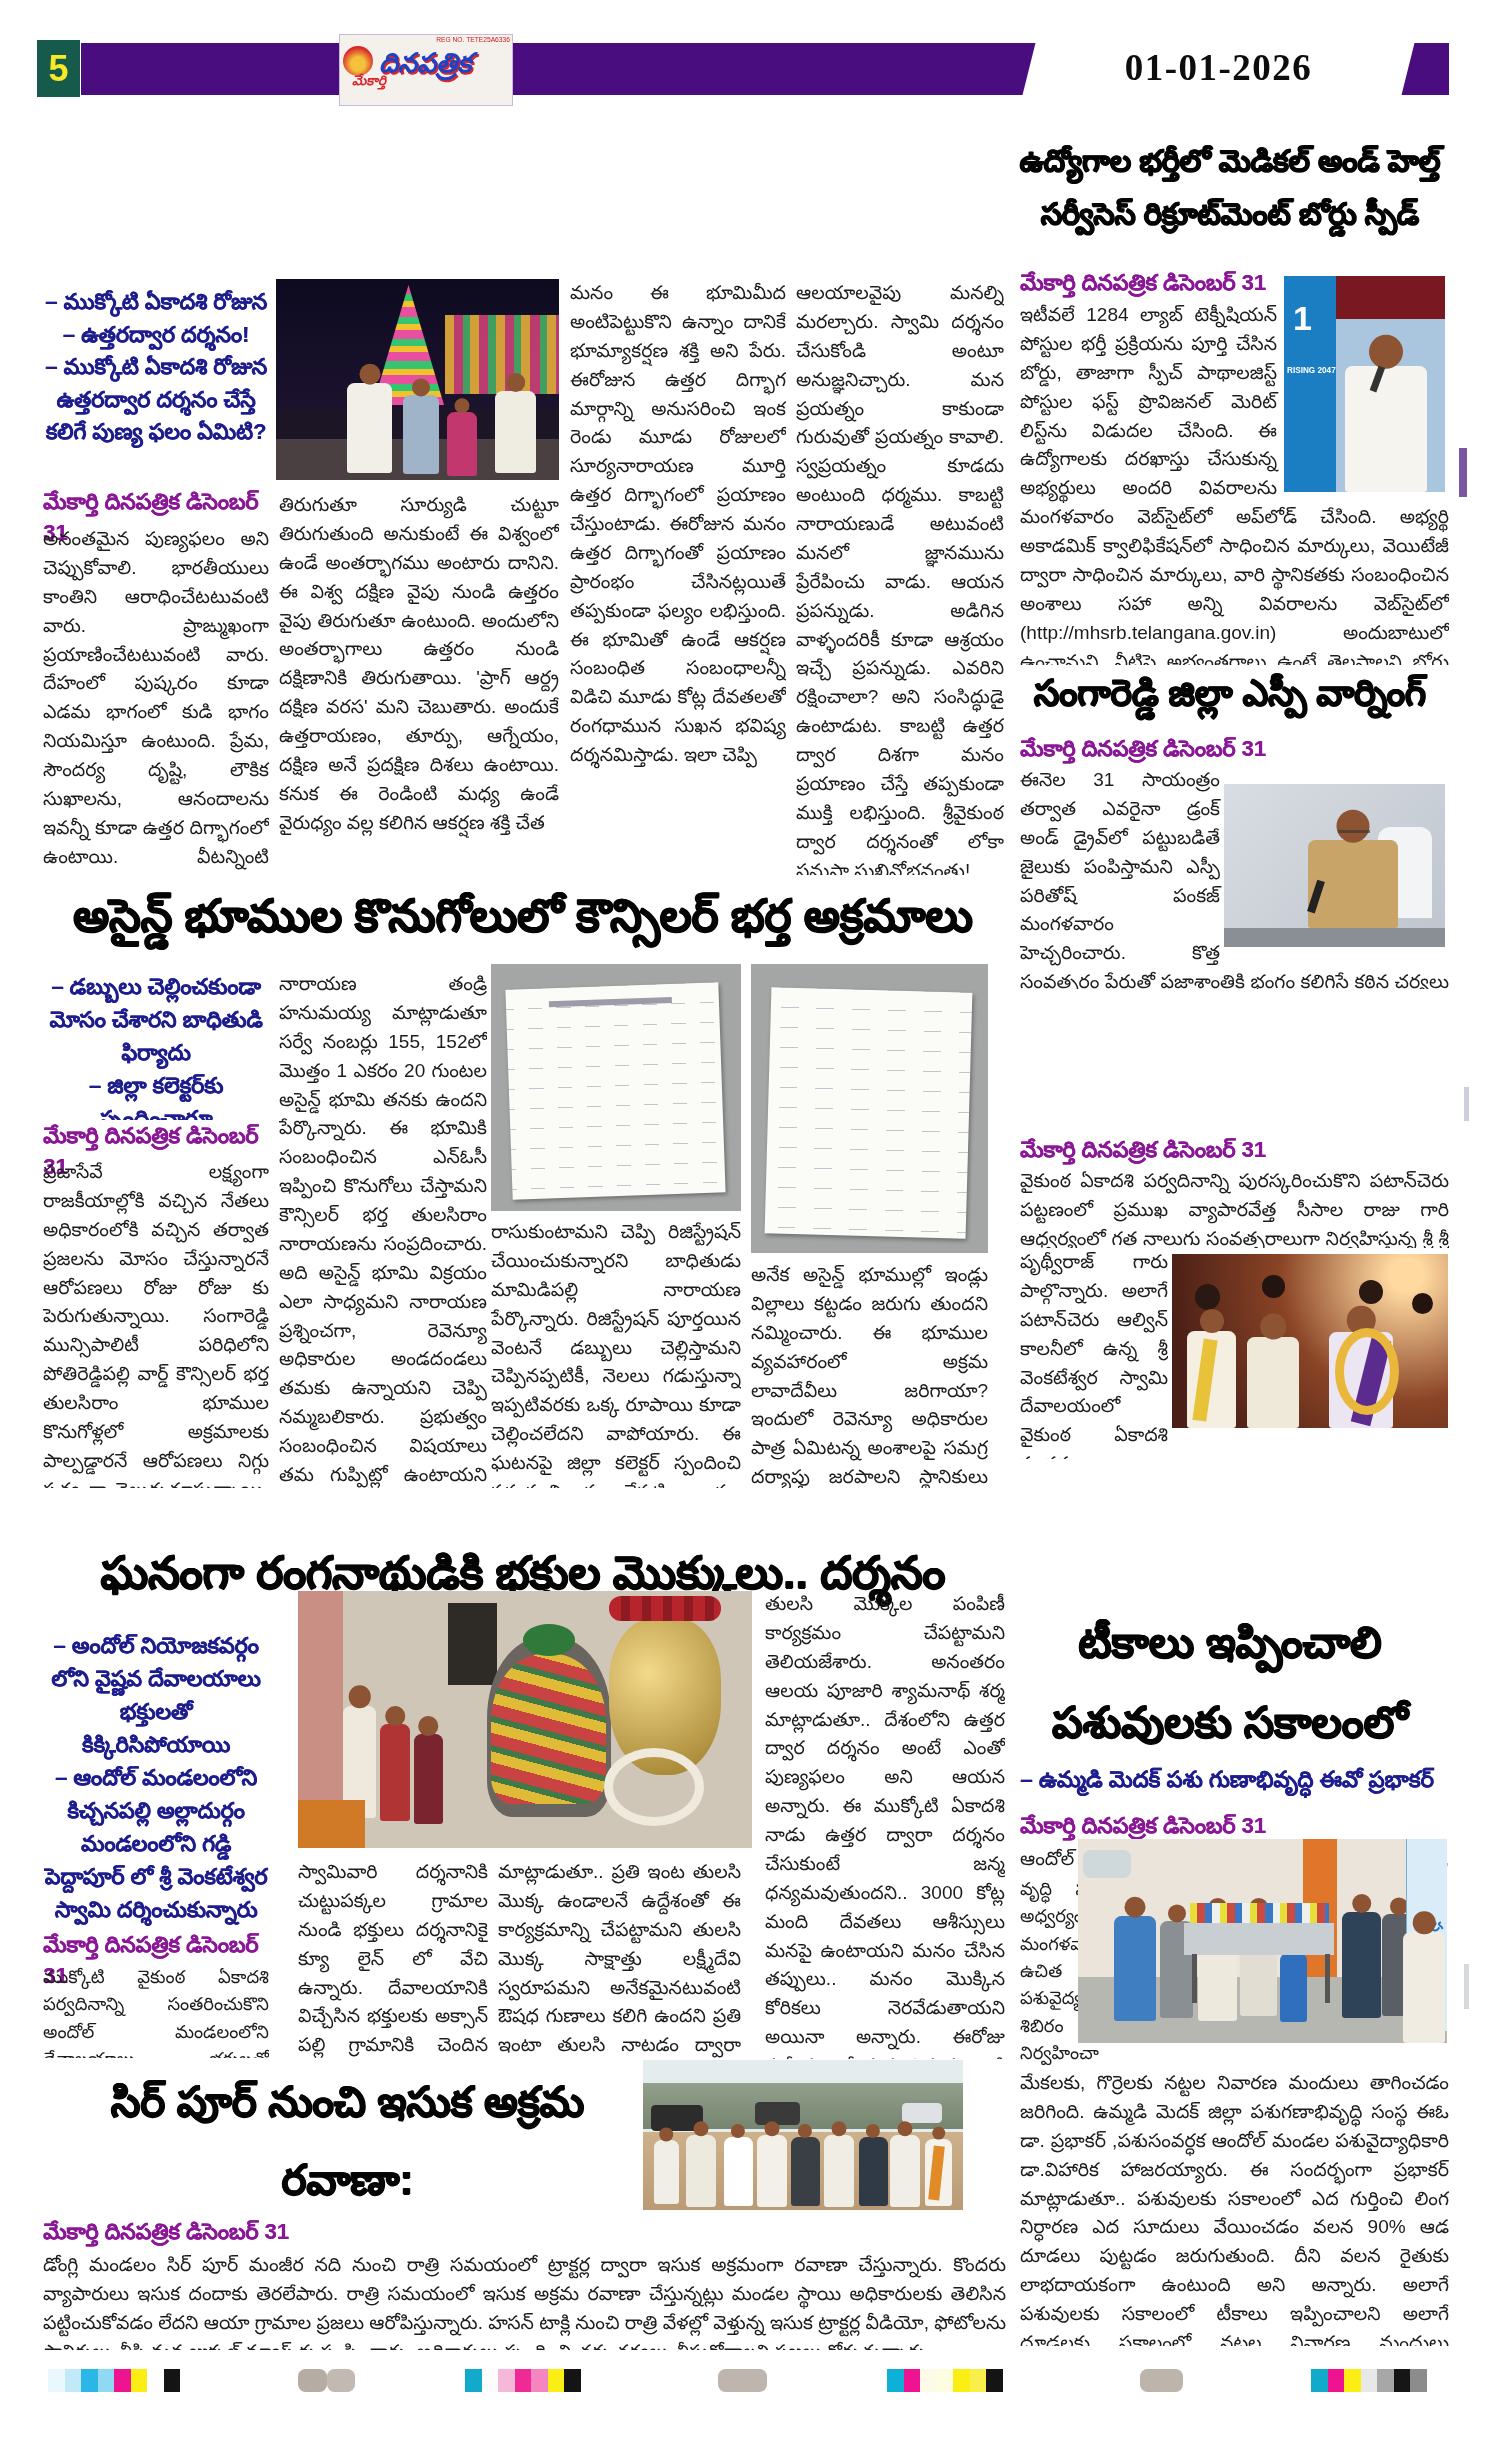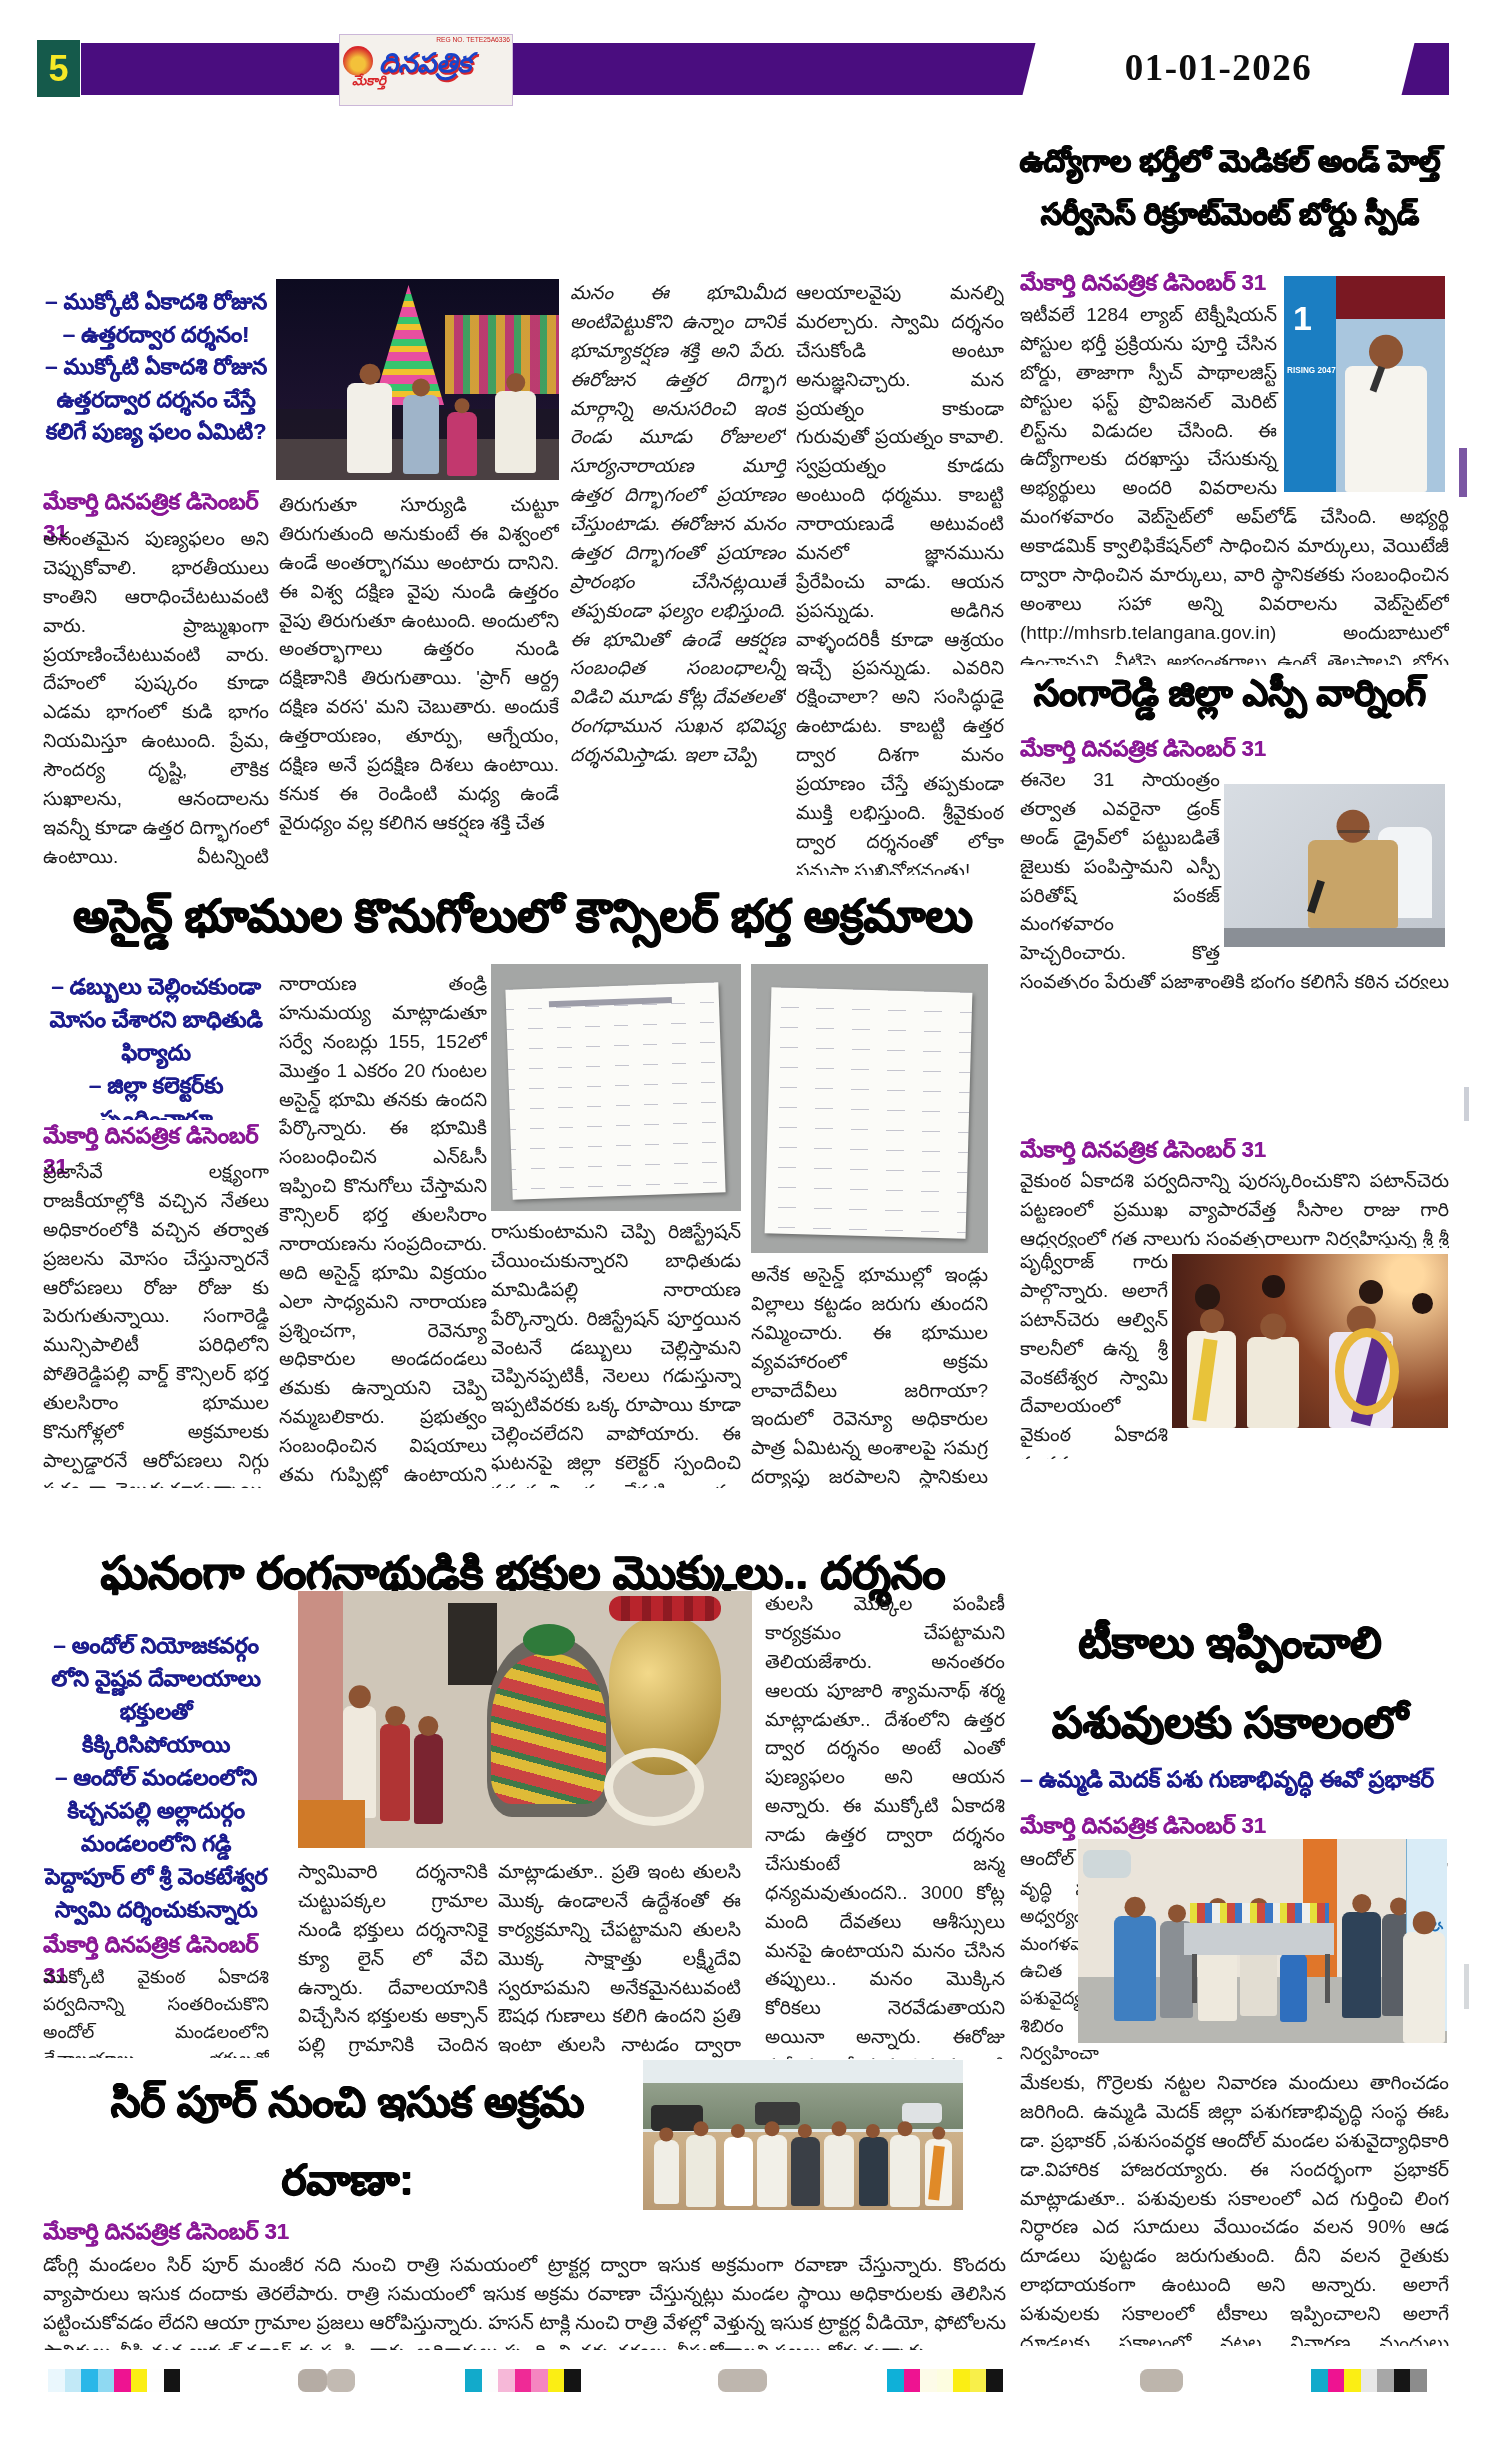--- a/index.html
+++ b/index.html
@@ -35,21 +35,21 @@
   .p::before{content:"";position:absolute;left:50%;top:0;transform:translate(-50%,-92%);
              width:var(--h,18px);height:var(--h,18px);border-radius:50%;background:var(--f,#8d5433);}
   .spacer{float:right;}
   
   .a1-hl{left:41px;top:111px;width:964px;font-size:46px;line-height:1.62;height:163px;}
   .a1-sub{left:43px;top:286px;width:226px;font-size:22px;line-height:1.48;height:196px;}
   .a1-photo{left:276px;top:279px;width:283px;height:201px;background:linear-gradient(#0d0b20,#241636);}
   .a1-dl{left:43px;top:489px;width:226px;}
   .a1-c1{left:43px;top:525px;width:226px;height:349px;}
   .a1-c2{left:279px;top:491px;width:280px;height:382px;}
-  .a1-c3{left:570px;top:279px;width:216px;height:596px;font-style:italic;}
+  .a1-c3{left:570px;top:279px;width:216px;height:596px;}
   .a1-c4{left:796px;top:279px;width:208px;height:596px;}
   
   .a2-hl{left:41px;top:883px;width:964px;font-size:45px;height:71px;line-height:1.45;}
   .a2-sub{left:43px;top:970px;width:226px;font-size:22px;line-height:1.5;height:150px;}
   .a2-dl{left:43px;top:1123px;width:226px;}
   .a2-c1{left:43px;top:1158px;width:226px;height:330px;}
   .a2-c2{left:279px;top:970px;width:208px;height:519px;}
   .doc{background:#a4a6a5;}
   .a2-doc1{left:491px;top:964px;width:250px;height:247px;}
   .a2-c3{left:491px;top:1218px;width:250px;height:270px;}

